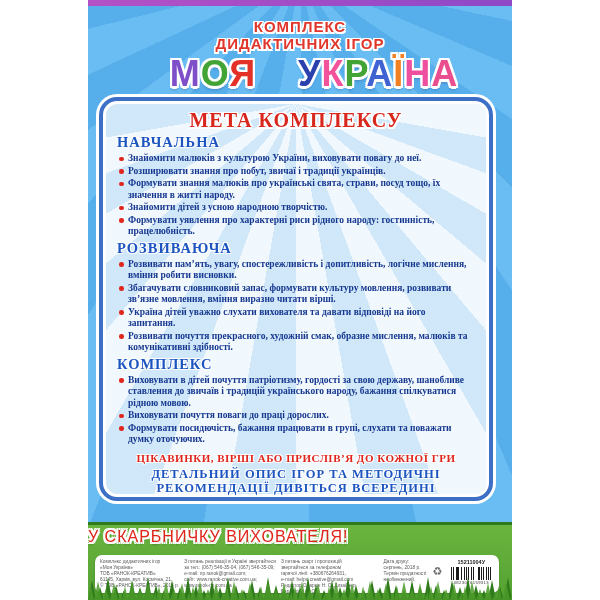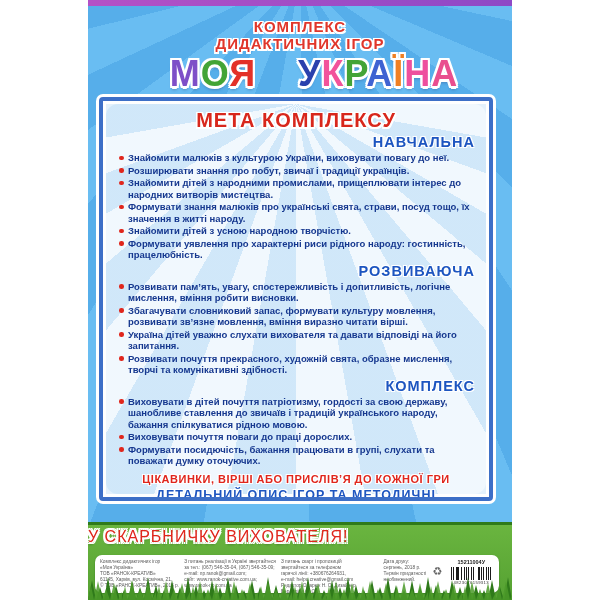--- a/index.html
+++ b/index.html
@@ -15,32 +15,32 @@
   .sub{font-weight:bold;font-size:15px;letter-spacing:1px;color:#e0362b;line-height:17px;
        text-shadow:-1.5px -1.5px 0 #fff,1.5px -1.5px 0 #fff,-1.5px 1.5px 0 #fff,1.5px 1.5px 0 #fff,
                    0 -1.5px 0 #fff,0 1.5px 0 #fff,-1.5px 0 0 #fff,1.5px 0 0 #fff;}
   .big-title{margin-top:3px;font-weight:bold;font-size:36px;letter-spacing:1px;line-height:38px;
        text-shadow:-2px -2px 0 #fff,2px -2px 0 #fff,-2px 2px 0 #fff,2px 2px 0 #fff,
                    0 -2px 0 #fff,0 2.5px 0 #fff,-2px 0 0 #fff,2px 0 0 #fff,0 4px 3px rgba(40,60,120,.35);}
   .word{display:inline-block;white-space:nowrap;padding-left:28px;}
   .word + .word{margin-left:14px;}
   
   .panel{position:absolute;left:11px;top:97px;width:394px;height:404px;
-         border:4px solid #3d6fc7;border-radius:4px;
+         border:4px solid #3d6fc7;border-radius:18px;
          background:#e3f1fc;
          box-shadow:0 0 0 3px #fff, inset 0 0 0 3px #fff;
-         padding:7px 14px;box-sizing:border-box;overflow:hidden;}
+         padding:7px 14px;box-sizing:border-box;overflow:hidden;font-family:Liberation Serif, serif;}
   .panel-rays{position:absolute;inset:3px;border-radius:12px;
          background:repeating-conic-gradient(from -10deg at 50% 0%, rgba(255,255,255,.5) 0deg 10deg, rgba(186,220,246,.45) 10deg 20deg);
          z-index:0;}
   .panel-content{position:relative;z-index:1;}
   .panel-title{text-align:center;font-weight:bold;font-size:20px;letter-spacing:1px;color:#d8271c;margin:1px 0 2px;
        text-shadow:-1.5px -1.5px 0 #fff,1.5px -1.5px 0 #fff,-1.5px 1.5px 0 #fff,1.5px 1.5px 0 #fff,
                    0 -1.5px 0 #fff,0 2px 0 #fff,-1.5px 0 0 #fff,1.5px 0 0 #fff;}
-  .sec-h{text-align:right;font-weight:bold;font-size:14.5px;letter-spacing:1px;color:#1d55c0;margin:2px 0 2px;
+  .sec-h{text-align:left;font-weight:bold;font-size:14.5px;letter-spacing:1px;color:#1d55c0;margin:2px 0 2px;
        text-shadow:-1px -1px 0 #fff,1px -1px 0 #fff,-1px 1px 0 #fff,1px 1px 0 #fff;}
   .item{position:relative;padding-left:11px;font-weight:bold;font-size:9.5px;line-height:11.5px;
         color:#16388f;margin-bottom:1px;}
   .item::before{content:"";position:absolute;left:2px;top:3.5px;width:4.5px;height:4.5px;border-radius:50%;
         background:#e0261c;}
   .hl-red{text-align:center;font-weight:bold;font-size:11px;letter-spacing:.5px;color:#e0261c;margin:6px 0 3px;
        text-shadow:-1px -1px 0 #fff,1px -1px 0 #fff,-1px 1px 0 #fff,1px 1px 0 #fff;}
   .hl-blue{text-align:center;font-weight:bold;font-size:12.5px;letter-spacing:1px;color:#1d55c0;margin:2px 8px 0;line-height:14.5px;
        text-shadow:-1px -1px 0 #fff,1px -1px 0 #fff,-1px 1px 0 #fff,1px 1px 0 #fff;}
   
@@ -81,30 +81,29 @@
     </div>
 
     <div class="panel">
       <div class="panel-rays"></div>
       <div class="panel-content">
         <div class="panel-title">МЕТА КОМПЛЕКСУ</div>
 
         <div class="sec-h">НАВЧАЛЬНА</div>
         <div class="item">Знайомити малюків з культурою України, виховувати повагу до неї.</div>
         <div class="item">Розширювати знання про побут, звичаї і традиції українців.</div>
-        <div class="item">Знайомити дітей з народними промислами, прищеплювати інтерес до народних витворів мистецтва.</div>
         <div class="item">Формувати знання малюків про українські свята, страви, посуд тощо, їх значення в житті народу.</div>
         <div class="item">Знайомити дітей з усною народною творчістю.</div>
         <div class="item">Формувати уявлення про характерні риси рідного народу: гостинність, працелюбність.</div>
 
         <div class="sec-h">РОЗВИВАЮЧА</div>
         <div class="item">Розвивати пам’ять, увагу, спостережливість і допитливість, логічне мислення, вміння робити висновки.</div>
         <div class="item">Збагачувати словниковий запас, формувати культуру мовлення, розвивати зв’язне мовлення, вміння виразно читати вірші.</div>
         <div class="item">Україна дітей уважно слухати вихователя та давати відповіді на його запитання.</div>
-        <div class="item">Розвивати почуття прекрасного, художній свята, образне мислення, творчі та комунікативні здібності.</div>
+        <div class="item">Розвивати почуття прекрасного, художній смак, образне мислення, малюків та комунікативні здібності.</div>
 
         <div class="sec-h">КОМПЛЕКС</div>
         <div class="item">Виховувати в дітей почуття патріотизму, гордості за свою державу, шанобливе ставлення до звичаїв і традицій українського народу, бажання спілкуватися рідною мовою.</div>
         <div class="item">Виховувати почуття поваги до праці дорослих.</div>
         <div class="item">Формувати посидючість, бажання працювати в групі, слухати та поважати думку оточуючих.</div>
 
         <div class="hl-red">ЦІКАВИНКИ, ВІРШІ АБО ПРИСЛІВ’Я ДО КОЖНОЇ ГРИ</div>
         <div class="hl-blue">ДЕТАЛЬНИЙ ОПИС ІГОР ТА МЕТОДИЧНІ РЕКОМЕНДАЦІЇ ДИВІТЬСЯ ВСЕРЕДИНІ</div>
       </div>
     </div>

